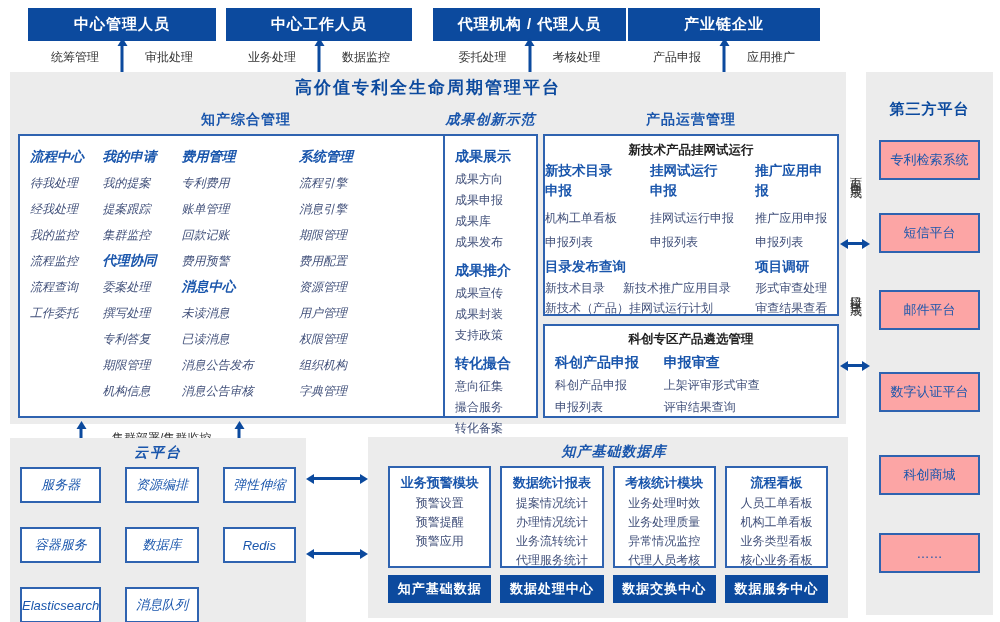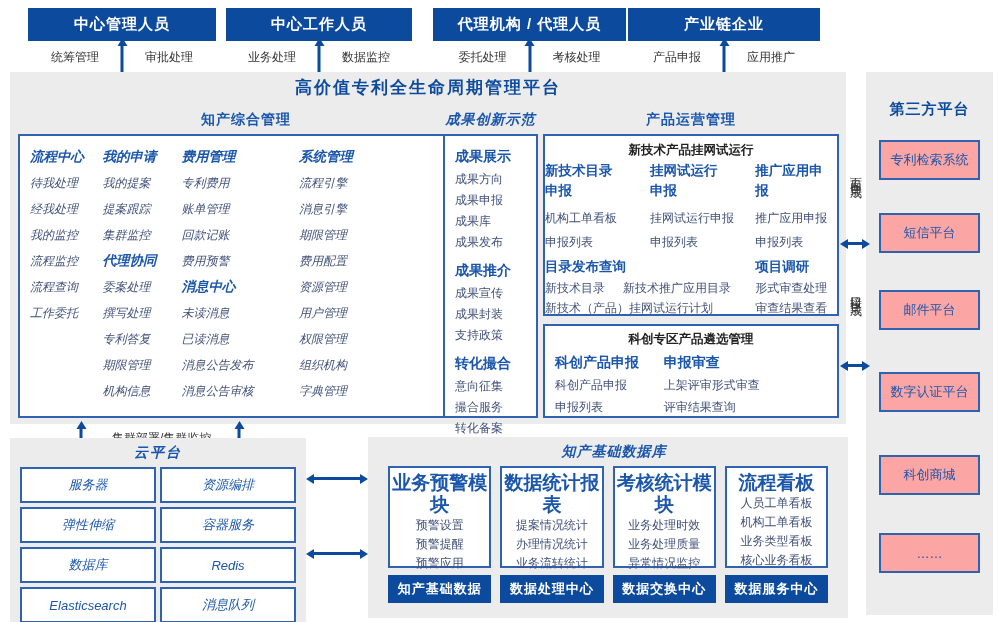--- a/index.html
+++ b/index.html
@@ -95,31 +95,31 @@
   .tp-panel div.tp-box:nth-of-type(3){top:218px;}
   .tp-panel div.tp-box:nth-of-type(4){top:300px;}
   .tp-panel div.tp-box:nth-of-type(5){top:383px;}
   .tp-panel div.tp-box:nth-of-type(6){top:461px;}
 
   .vtext{position:absolute;writing-mode:vertical-rl;text-orientation:upright;font-size:12px;color:#333;letter-spacing:3px;}
 
   
   .cloud-panel{position:absolute;left:10px;top:438px;width:296px;height:198px;background:var(--panel);font-style:italic;}
   .cloud-title{padding-top:6px;text-align:center;font-weight:bold;font-size:14px;color:var(--blue2);letter-spacing:2px;}
-  .cloud-grid{margin:5px 10px 0;display:grid;grid-template-columns:repeat(2,1fr);gap:4px;}
+  .cloud-grid{margin:5px 10px 0;display:grid;grid-template-columns:repeat(3,1fr);gap:24px;}
   .cloud-box{height:36px;background:#fff;border:2px solid var(--border);color:var(--blue2);font-size:13px;
     display:flex;align-items:center;justify-content:center;}
 
   
   .db-panel{position:absolute;left:368px;top:437px;width:480px;height:181px;background:var(--panel);}
   .db-title{padding-top:6px;text-align:center;font-weight:bold;font-size:14px;color:var(--blue2);
     letter-spacing:1px;font-style:italic;padding-left:12px;}
   .db-modules{display:flex;gap:9px;margin:5px 20px 0;}
   .db-module{flex:1;background:#fff;border:2px solid var(--border);height:102px;padding-top:4px;}
-  .db-module .g-head{text-align:center;font-size:19px;line-height:22px;}
+  .db-module .g-head{text-align:center;font-size:13px;line-height:22px;}
   .db-module .g-item{text-align:center;line-height:19px;}
   .db-footer{display:flex;gap:9px;margin:7px 20px 0;}
   .db-footer-box{flex:1;height:28px;background:var(--blue);color:#fff;font-weight:bold;font-size:13px;
     display:flex;align-items:center;justify-content:center;letter-spacing:1px;}
 
   .cluster-label{position:absolute;left:112px;top:430px;font-size:12px;color:#333;}
 </style>
 </head>
 <body>
 

